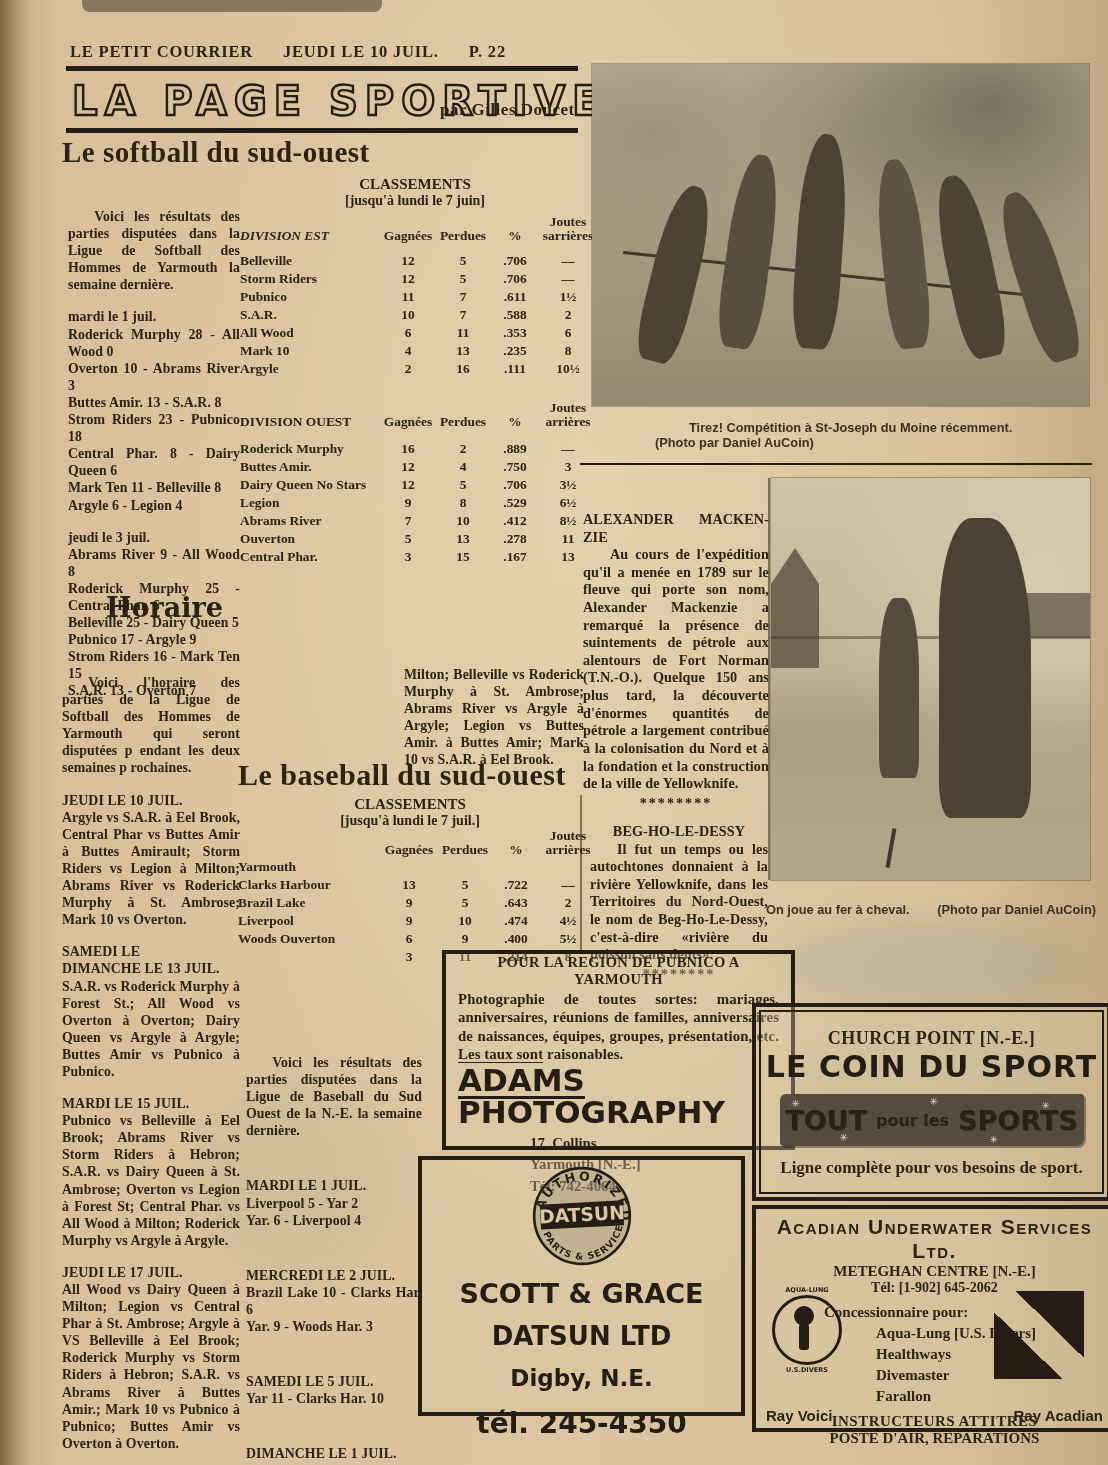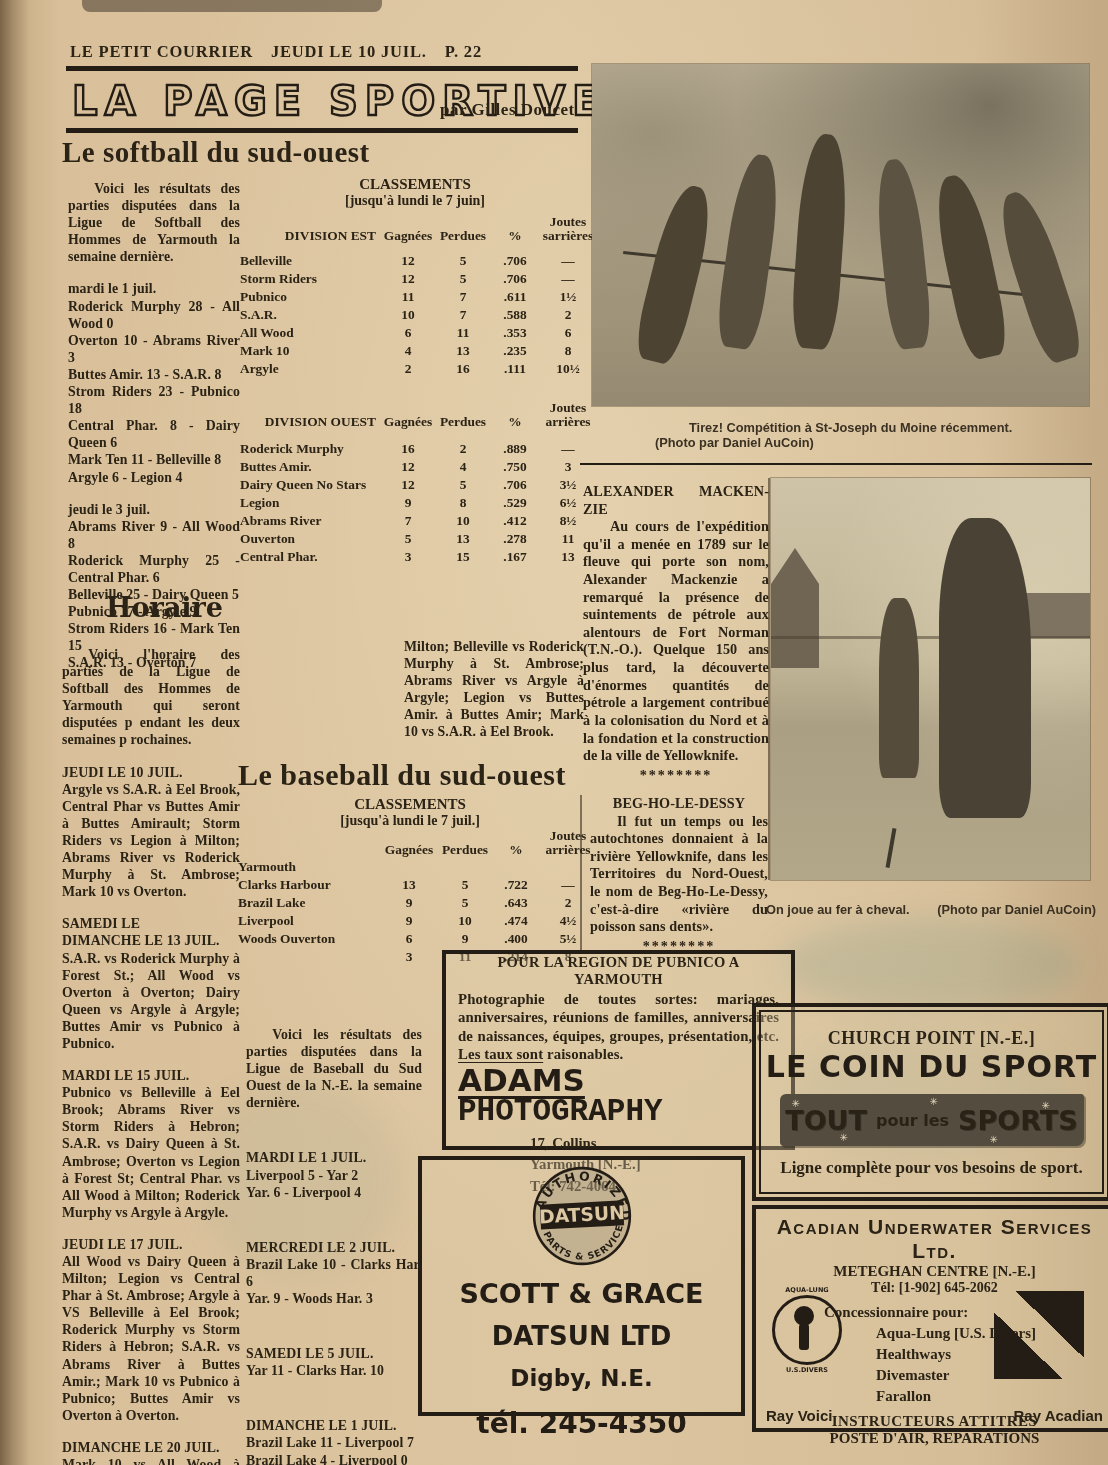--- a/index.html
+++ b/index.html
@@ -6,28 +6,28 @@
   .page{position:relative;width:1108px;height:1465px;overflow:hidden;
     background:
       radial-gradient(ellipse at 55% 35%, rgba(255,244,214,.25), rgba(0,0,0,0) 60%),
       linear-gradient(90deg, #7a6447 0px, #a88f6c 14px, #cdb48d 30px, #d9c09a 60px, #dcc5a0 50%, #d5bd97 88%, #c4ab85 99%),
       #d8c09c;
     font-family:"Liberation Serif", serif; color:#2b2316;}
   .abs{position:absolute;}
   .rule{background:#241d15;}
   .ghost{position:absolute;border-radius:50%;filter:blur(14px);pointer-events:none;}
   
-  .copy{font-size:13.8px;line-height:1.24;font-weight:700;text-align:justify;letter-spacing:.1px;}
+  .copy{font-size:13.8px;line-height:1.24;font-weight:700;text-align:justify;letter-spacing:.1px;margin-top:28px;}
   .copy .para{text-indent:1.9em;margin:0 0 2px 0;}
   .sched-block{margin-top:15px;}
   .sched-heading{font-weight:700;white-space:pre-line;}
   .sched-body{white-space:pre-line;}
   
   .headline{font-weight:700;letter-spacing:.5px;}
-  .masthead-line{display:flex;gap:18px;font-size:16.5px;font-weight:700;letter-spacing:.8px;}
+  .masthead-line{display:flex;gap:30px;font-size:16.5px;font-weight:700;letter-spacing:.8px;}
   .bubble{font-family:"DejaVu Sans", sans-serif;font-weight:800;font-size:40px;letter-spacing:7px;color:#241d15;}
   @supports (-webkit-text-stroke: 2px #000){
     .bubble{-webkit-text-stroke:2.4px #241d15;color:rgba(220,199,163,.18);}
   }
   
   .stats{font-size:13.4px;font-weight:700;}
   .trow{display:grid;align-items:end;}
   .grid-sb{grid-template-columns:142px 52px 58px 46px 60px;}
   .grid-bb{grid-template-columns:142px 58px 54px 48px 56px;}
   .tc{padding:1px 0;}
@@ -117,21 +117,21 @@
       </div>
   </div>
 
   <div class="abs center" style="left:310px;top:176px;width:210px;">
     <div style="font-size:15px;font-weight:700;">CLASSEMENTS</div>
     <div style="font-size:14px;font-weight:700;">[jusqu'à lundi le 7 juin]</div>
   </div>
 
   <div class="abs stats" style="left:240px;top:214px;width:358px;">
     <div class="trow grid-sb thead">
-      <span class="tc" style="text-align:right;padding-right:6px;">DIVISION EST</span>
+      <span class="tc" style="text-align:left;padding-right:6px;font-style:italic;">DIVISION EST</span>
       <span class="tc num">Gagnées</span>
       <span class="tc num">Perdues</span>
       <span class="tc num">%</span>
       <span class="tc num">Joutes
 sarrières</span>
     </div>
     <div style="height:8px;"></div>
     <div>
 
         <div class="trow grid-sb">
@@ -187,21 +187,21 @@
           <span class="tc num">2</span>
           <span class="tc num">16</span>
           <span class="tc num">.111</span>
           <span class="tc num">10½</span>
         </div>
       </div>
   </div>
 
   <div class="abs stats" style="left:240px;top:400px;width:358px;">
     <div class="trow grid-sb thead">
-      <span class="tc" style="text-align:right;padding-right:6px;">DIVISION OUEST</span>
+      <span class="tc" style="text-align:left;padding-right:6px;">DIVISION OUEST</span>
       <span class="tc num">Gagnées</span>
       <span class="tc num">Perdues</span>
       <span class="tc num">%</span>
       <span class="tc num">Joutes
 arrières</span>
     </div>
     <div style="height:10px;"></div>
     <div>
 
         <div class="trow grid-sb">
@@ -443,21 +443,21 @@
       </div>
   </div>
 
   <div class="adbox" style="left:442px;top:950px;width:321px;height:192px;padding:0 12px;">
     <div class="center" style="font-size:14.5px;font-weight:700;letter-spacing:.3px;">POUR LA REGION DE PUBNICO A YARMOUTH</div>
     <div class="copy" style="font-size:14.8px;margin-top:2px;">
       <span style="text-indent:2em;display:inline;">Photographie de toutes sortes: mariages, anniversaires, réunions de familles, anniversaires de naissances, équipes, groupes, présentation, etc.</span>
       <span style="text-decoration:underline;text-underline-offset:3px;">Les taux sont</span><span> raisonables.</span>
     </div>
     <div class="sansheavy" style="font-size:31px;line-height:1.0;margin-top:2px;text-decoration:underline;text-decoration-thickness:3px;text-underline-offset:5px;display:inline-block;">ADAMS</div>
-    <div class="sansheavy" style="font-size:31px;line-height:1.05;font-family:Liberation Mono, monospace;">PHOTOGRAPHY</div>
+    <div class="sansheavy" style="font-size:31px;line-height:1.05;">PHOTOGRAPHY</div>
     <div style="margin:4px 0 0 72px;font-weight:700;font-size:14.8px;line-height:1.45;">
       <div>17, Collins</div>
       <div>Yarmouth [N.-E.]</div>
       <div>Tél: 742-4064</div>
     </div>
   </div>
 
   <div class="adbox" style="left:418px;top:1156px;width:319px;height:252px;">
     <div class="center" style="margin-top:4px;">
       <svg width="104" height="104" viewBox="0 0 100 100">

